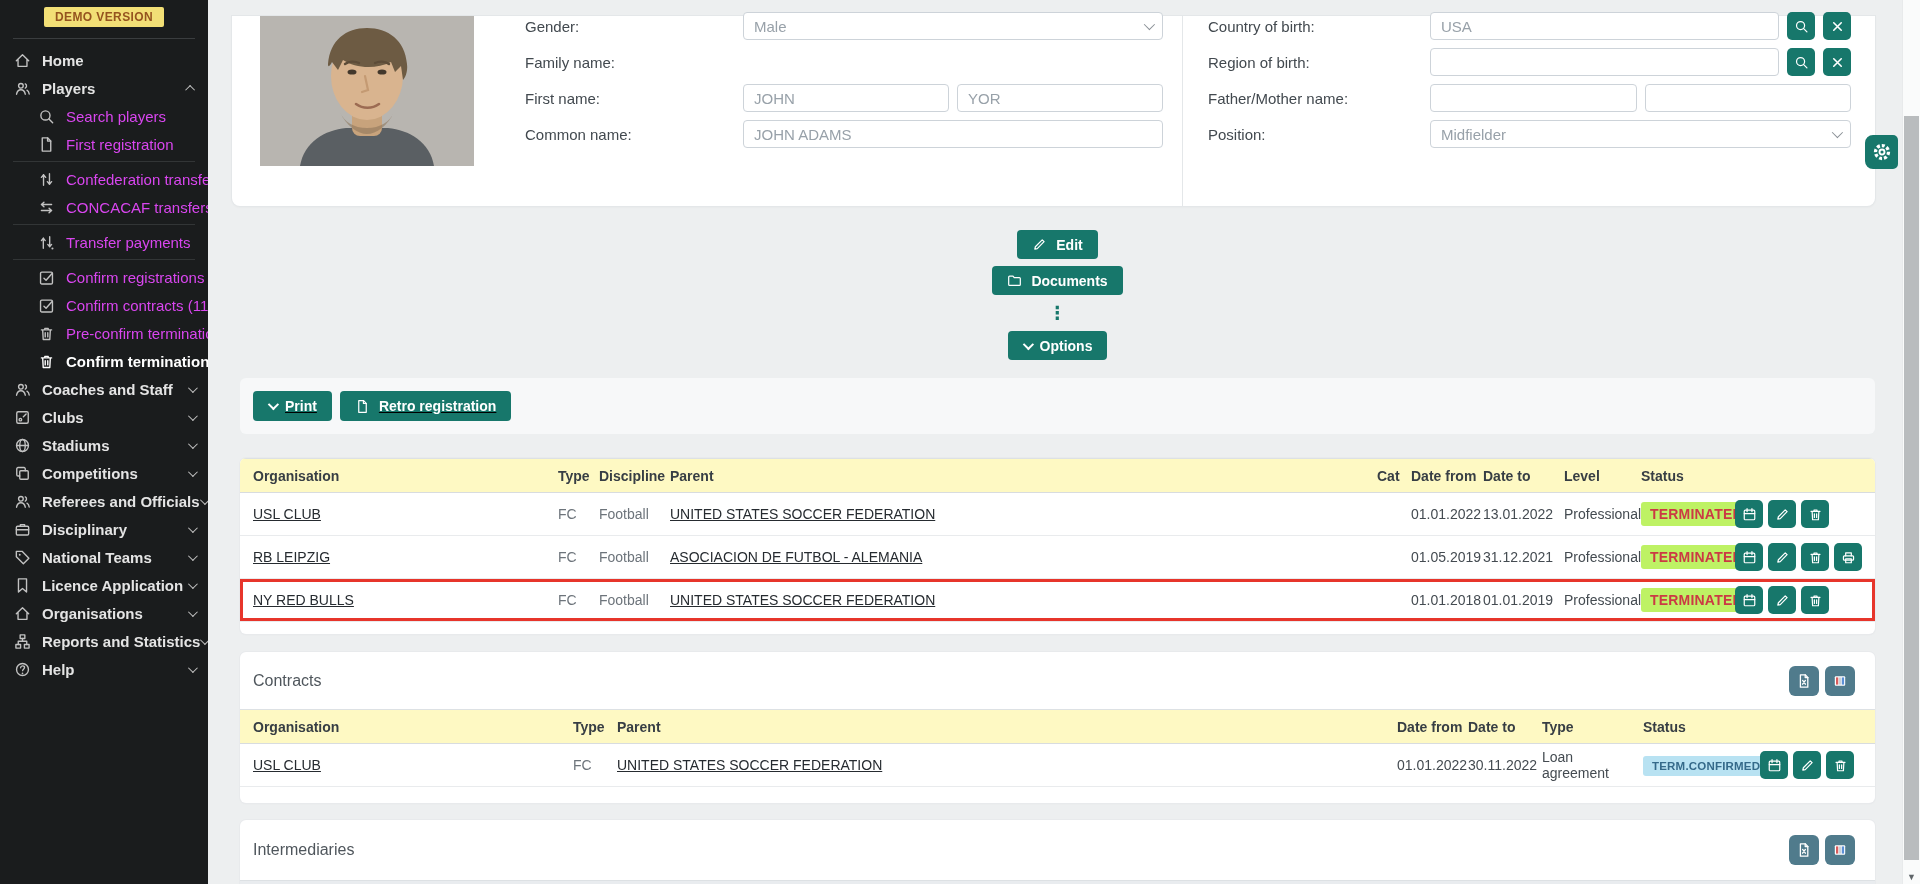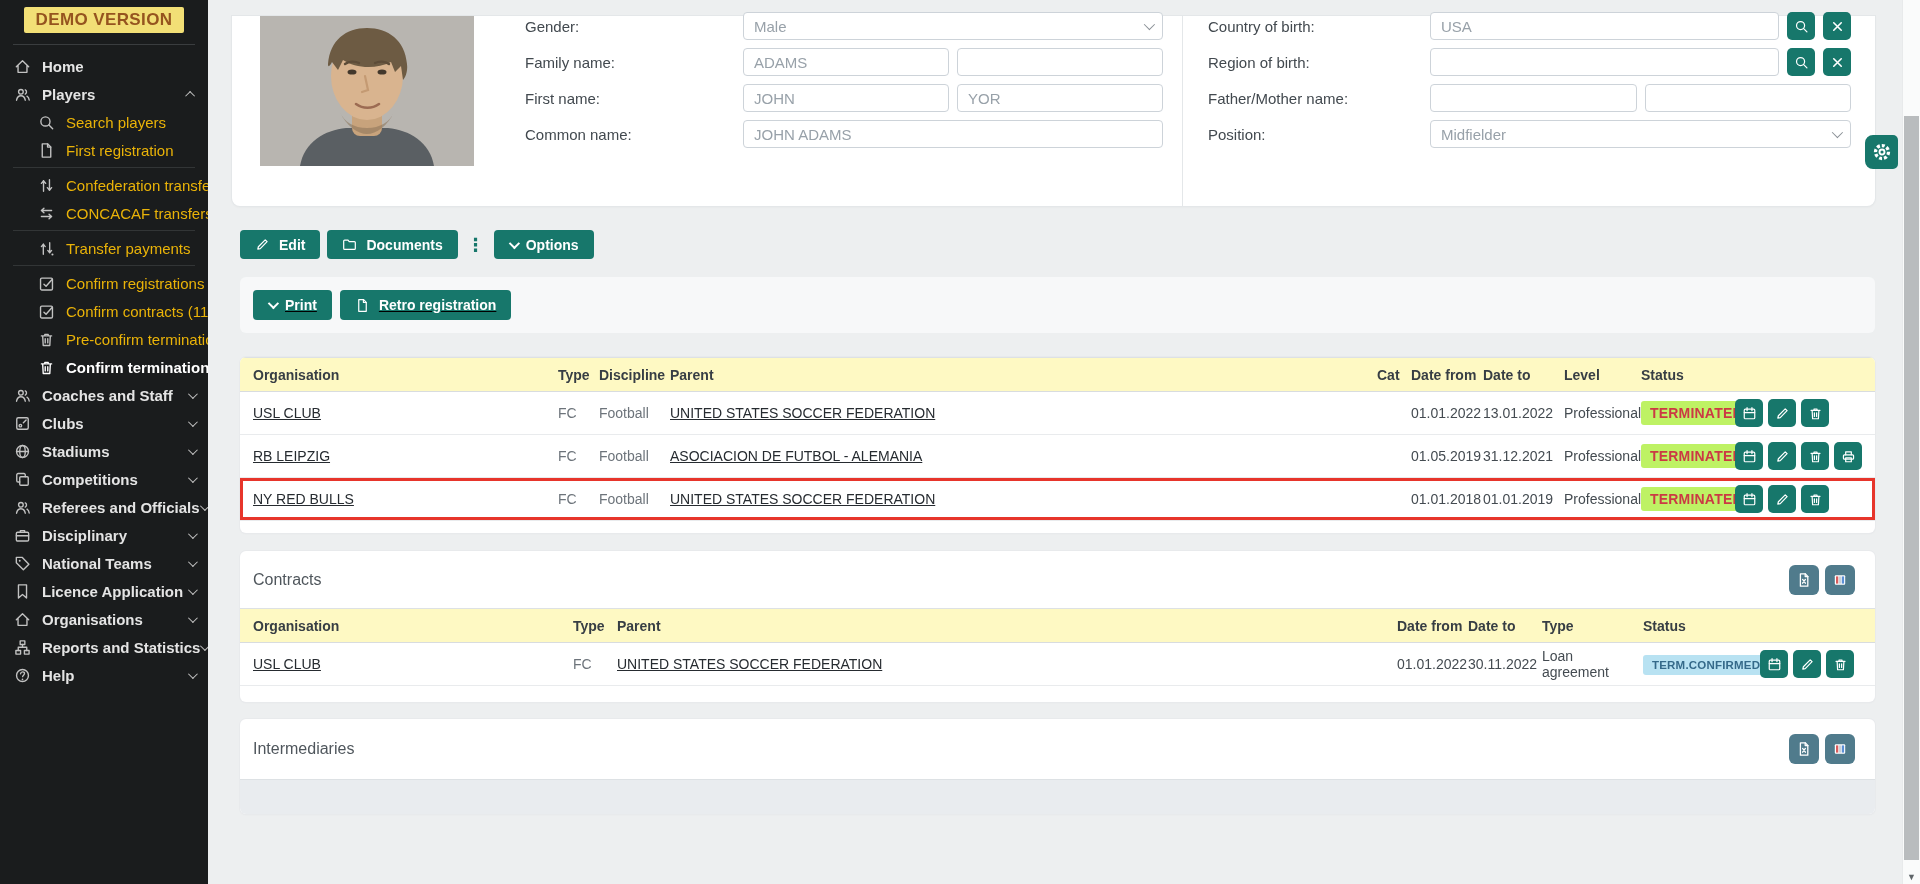--- a/index.html
+++ b/index.html
@@ -2,26 +2,26 @@
 <html><head>
 <meta charset="utf-8">
 <style>
   * { margin:0; padding:0; box-sizing:border-box; }
   html,body { width:1920px; height:884px; }
   body { font-family:"Liberation Sans","DejaVu Sans",sans-serif; background:#edeff0; overflow:hidden; }
   .app { display:flex; width:1920px; height:884px; position:relative; }
 
   
   .sidebar { width:208px; background:#1a1c1d; color:#cfcfcf; flex-shrink:0; padding-top:7px; overflow:hidden; }
-  .demo-badge { margin:0 auto; width:max-content; background:#f2df76; color:#95541f; font-size:17px; font-weight:700; padding:3px 11px; border-radius:2px; letter-spacing:.4px; }
+  .demo-badge { margin:0 auto; width:max-content; background:#f2df76; color:#95541f; font-size:12px; font-weight:700; padding:3px 11px; border-radius:2px; letter-spacing:.4px; }
   .sb-divider { height:1px; background:#3a3d3f; margin:11px 13px 7px; }
   .sb-sub-divider { height:1px; background:#323536; margin:3px 13px; }
   .sb-item { display:flex; align-items:center; height:28px; padding:0 13px 0 14px; font-size:15px; cursor:pointer; white-space:nowrap; }
   .sb-item .ic { width:17px; height:17px; color:#c2c2c2; flex-shrink:0; display:flex; align-items:center; justify-content:center; }
-  .sb-item .lbl { margin-left:11px; color:#eab308; }
+  .sb-item .lbl { margin-left:11px; color:#d946ef; }
   .sb-item.top .lbl { font-weight:700; color:#e4e4e4; }
   .sb-item.sub { padding-left:38px; }
   .sb-item.active .lbl { font-weight:700; color:#ffffff; }
   .sb-item.active .ic { color:#ffffff; }
   .chev { margin-left:auto; width:7px; height:7px; border-right:1.6px solid #c2c2c2; border-bottom:1.6px solid #c2c2c2; transform:rotate(45deg) translateY(-2px); flex-shrink:0; }
   .chev.up { transform:rotate(-135deg) translateY(-2px); }
 
   svg.icon { width:100%; height:100%; fill:none; stroke:currentColor; stroke-width:1.3; stroke-linecap:round; stroke-linejoin:round; display:block; }
 
   
@@ -39,21 +39,21 @@
   .flabel { font-size:15px; color:#42494f; flex-shrink:0; }
   .form-left .flabel { width:218px; }
   .form-right .flabel { width:222px; }
   .controls { display:flex; gap:8px; flex:1; align-items:center; }
   .fi { height:28px; border:1px solid #cdd3d9; border-radius:4px; padding:0 10px; font-size:15px; color:#98a1a9; background:#fff; width:100%; font-family:inherit; outline:none; }
   .sel { height:28px; border:1px solid #cdd3d9; border-radius:4px; padding:0 10px; font-size:15px; color:#98a1a9; background:#fff; flex:1; display:flex; align-items:center; justify-content:space-between; }
   .sel-chev { width:8px; height:8px; border-right:1.6px solid #8a9096; border-bottom:1.6px solid #8a9096; transform:rotate(45deg) translateY(-2px); }
   .sq-btn { width:28px; height:28px; border-radius:5px; background:#17776b; color:#fff; display:flex; align-items:center; justify-content:center; border:none; flex-shrink:0; cursor:pointer; }
   .sq-btn .bic { width:15px; height:15px; }
 
-  .toolbar { display:flex; align-items:center; gap:7px; margin:24px 0 0 8px; }
+  .toolbar { display:flex; align-items:center; gap:7px; margin:24px 0 0 8px;flex-direction:column; }
   .btn { display:inline-flex; align-items:center; gap:9px; background:#17776b; color:#fff; font-weight:700; font-size:14px; height:29px; padding:0 15px; border-radius:4px; border:none; font-family:inherit; cursor:pointer; }
   .btn .bic { width:15px; height:15px; }
   .btn-chev { width:8px; height:8px; border-right:2px solid #fff; border-bottom:2px solid #fff; transform:rotate(45deg) translateY(-2px); }
   .dots { color:#17776b; font-size:18px; font-weight:700; margin:0 2px; }
 
   .tabs { display:flex; gap:26px; margin:21px 0 0 8px; border-bottom:1px solid #d9dde0; }
   .tab { font-size:15px; font-weight:700; color:#34434e; padding:5px 2px 8px; position:relative; cursor:pointer; white-space:nowrap; }
   .tab.muted { color:#a2a9b0; }
   .tab.active { color:#17776b; }
   .tab.active::after { content:""; position:absolute; left:0; right:0; bottom:-1px; height:3px; background:#17776b; }
@@ -431,24 +431,20 @@
           <span class="flabel">Gender:</span>
           <div class="controls">
             <div class="sel">
                 <span>Male</span>
                 <span class="sel-chev"></span>
               </div>
           </div>
         </div>
         <div class="frow">
           <span class="flabel">Family name:</span>
-          <div class="controls">
-            <input class="fi" value="ADAMS" style="">
-            <input class="fi" value="" style="">
-          </div>
         </div>
         <div class="frow">
           <span class="flabel">First name:</span>
           <div class="controls">
             <input class="fi" value="JOHN" style="">
             <input class="fi" value="YOR" style="">
           </div>
         </div>
         <div class="frow">
           <span class="flabel">Common name:</span>

